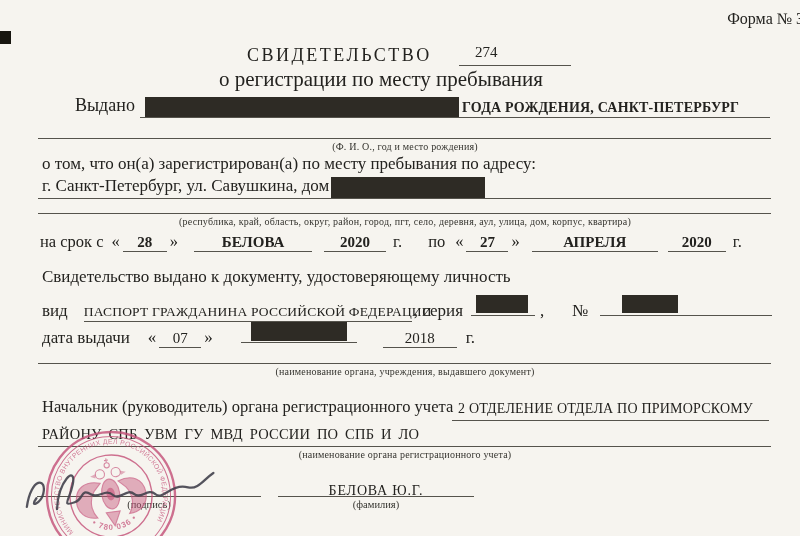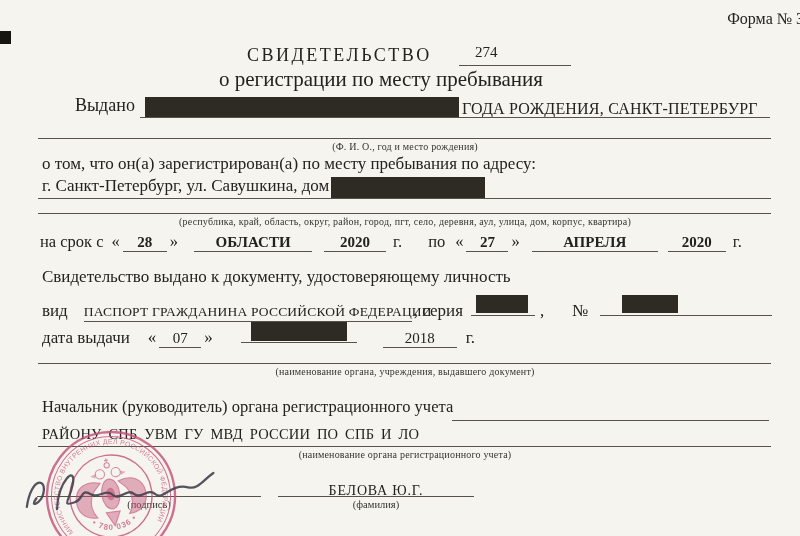--- a/index.html
+++ b/index.html
@@ -25,21 +25,21 @@
 
   .artifact{position:absolute;left:0;top:31px;width:11px;height:13px;background:#17150f;}
   .form-label{right:40px;top:10px;font-size:16px;}
   .t-heading{left:247px;top:45px;font-size:18px;letter-spacing:2.5px;}
   .t-number{left:459px;top:44px;width:112px;height:22px;border-bottom:1px solid var(--line);
     font-size:15px;padding-left:16px;box-sizing:border-box;}
   .t-subtitle{left:219px;top:67px;font-size:21px;}
 
   .issued-label{left:75px;top:95px;font-size:18px;}
   .issued-redact{left:145px;top:97px;width:314px;height:20px;}
-  .issued-suffix{left:462px;top:100px;font-size:16px;font-weight:normal;}
+  .issued-suffix{left:462px;top:100px;font-size:14px;font-weight:bold;}
   .issued-line{left:140px;top:117px;width:630px;}
   .fio-rule{left:38px;top:138px;width:733px;}
   .fio-caption{top:141px;}
 
   .statement{left:42px;top:154px;font-size:17px;}
   .addr-text{left:42px;top:176px;font-size:17px;}
   .addr-redact{left:331px;top:177px;width:154px;height:22px;}
   .addr-line{left:38px;top:198px;width:733px;}
   .addr-rule{left:38px;top:213px;width:733px;}
   .addr-caption{top:216px;}
@@ -111,21 +111,21 @@
   <div class="redact addr-redact"></div>
   <div class="rule addr-line"></div>
   <div class="rule addr-rule"></div>
   <div class="caption addr-caption">(республика, край, область, округ, район, город, пгт, село, деревня, аул, улица, дом, корпус, квартира)</div>
 
   <div class="row period-row">
     <span style="margin-right:8px;">на срок с</span>
     <span style="margin-right:3px;">«</span>
     <span class="slot pv" style="width:44px;">28</span>
     <span style="margin-left:3px;margin-right:16px;">»</span>
-    <span class="slot pv" style="width:118px;margin-right:12px;">ОБЛАСТИ</span>
+    <span class="slot pv" style="width:118px;margin-right:12px;">БЕЛОВА</span>
     <span class="slot pv" style="width:62px;margin-right:7px;">2020</span>
     <span style="margin-right:26px;">г.</span>
     <span style="margin-right:10px;">по</span>
     <span style="margin-right:3px;">«</span>
     <span class="slot pv" style="width:42px;">27</span>
     <span style="margin-left:3px;margin-right:12px;">»</span>
     <span class="slot pv" style="width:126px;margin-right:10px;">АПРЕЛЯ</span>
     <span class="slot pv" style="width:58px;margin-right:7px;">2020</span>
     <span>г.</span>
   </div>
@@ -156,20 +156,21 @@
       </span>
     <span style="margin-right:26px;"></span>
     <span class="slot" style="width:74px;font-size:15px;margin-right:9px;">2018</span>
     <span>г.</span>
   </div>
 
   <div class="rule auth-line"></div>
   <div class="caption auth-caption">(наименование органа, учреждения, выдавшего документ)</div>
 
   <div class="abs registrar-label">Начальник (руководитель) органа регистрационного учета</div>
+  <div class="abs office1 caps">2 ОТДЕЛЕНИЕ ОТДЕЛА ПО ПРИМОРСКОМУ</div>
   <div class="rule office1-line"></div>
   <div class="abs office2 caps">РАЙОНУ СПБ УВМ ГУ МВД РОССИИ ПО СПБ И ЛО</div>
   <div class="rule office2-line"></div>
   <div class="caption reg-caption">(наименование органа регистрационного учета)</div>
 
   <div class="rule sig-line"></div>
   <div class="caption-sm sig-caption">(подпись)</div>
   <div class="abs surname">БЕЛОВА Ю.Г.</div>
   <div class="rule surname-line"></div>
   <div class="caption-sm surname-caption">(фамилия)</div>

